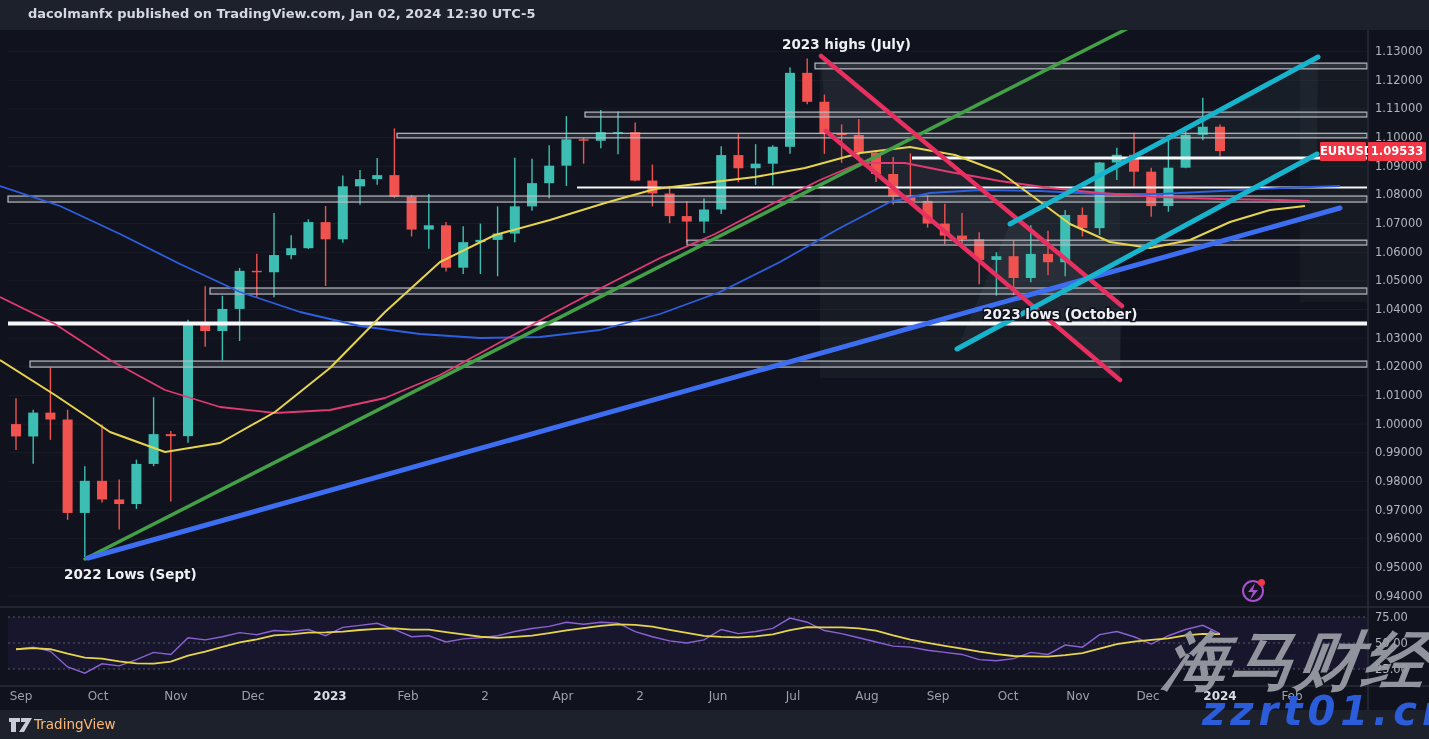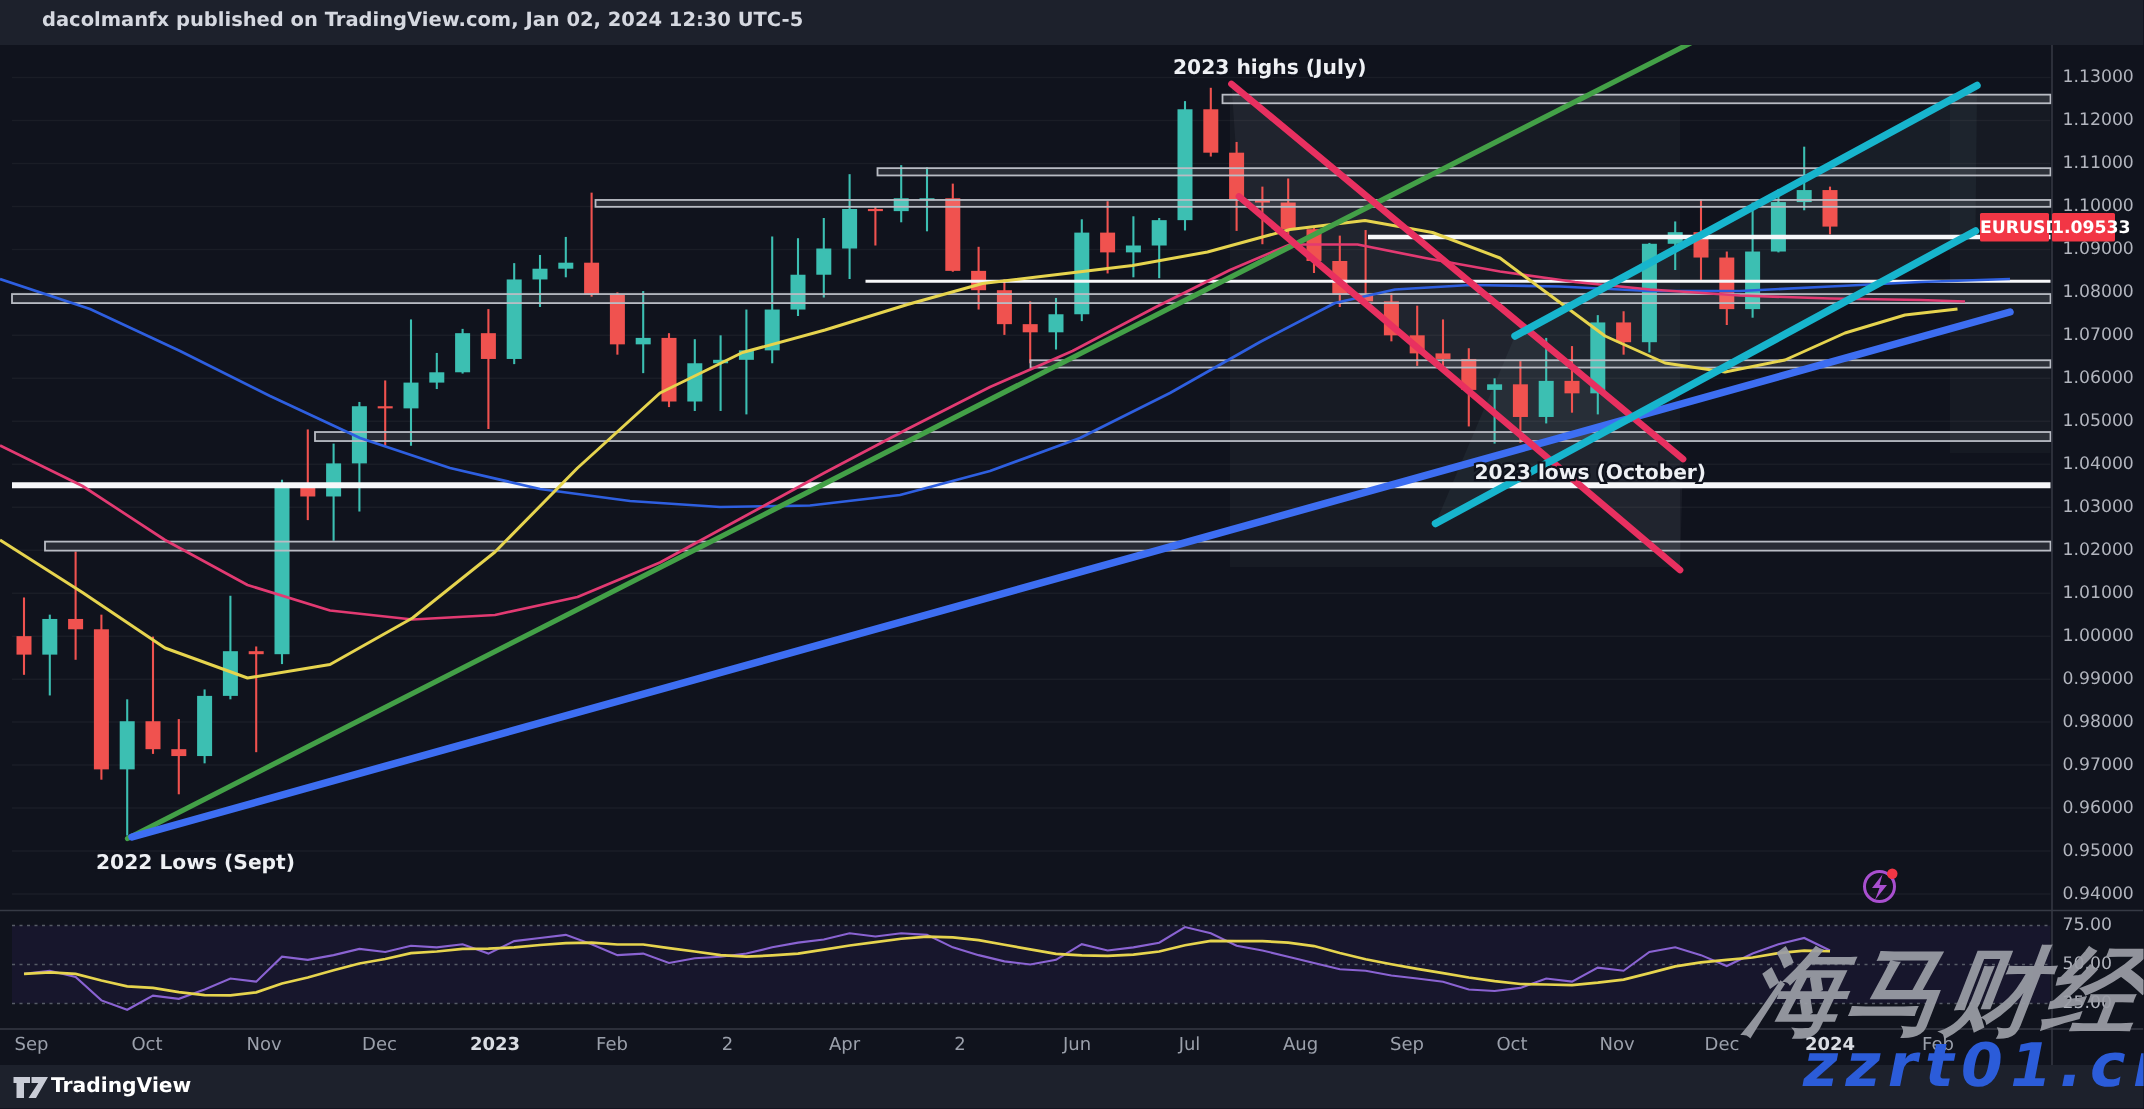--- a/index.html
+++ b/index.html
@@ -4,28 +4,28 @@
 <style>
   html,body{margin:0;padding:0;background:#10131d;width:1429px;height:739px;overflow:hidden;
     font-family:"DejaVu Sans","Liberation Sans",sans-serif;}
   #stage{position:relative;width:1429px;height:739px;background:#10131d;}
   .header-bar{position:absolute;left:0;top:0;width:1429px;height:30px;background:#1d212c;z-index:5;}
   .header-bar span{position:absolute;left:28px;top:6px;font-size:13px;font-weight:600;color:#d5d8e0;}
   #chart-svg{position:absolute;left:0;top:0;z-index:1;}
   .price-chip{position:absolute;top:142px;height:19px;background:#f23645;color:#fff;
     font-size:11.5px;font-weight:700;line-height:19px;text-align:center;z-index:8;border-radius:1px;}
   .chip-symbol{left:1320px;width:46px;}
-  .chip-price{left:1368px;width:42px;}
+  .chip-price{left:1368px;width:58px;}
   .wm-cn{position:absolute;left:1158px;top:618px;width:271px;text-align:right;z-index:40;
     font-size:64px;font-weight:900;font-style:italic;color:#9b9ea6;opacity:.93;
     transform:skewX(-8deg);letter-spacing:2px;white-space:nowrap;}
   .wm-url{position:absolute;left:1162px;top:688px;z-index:41;font-size:40px;font-weight:800;
     font-style:italic;color:#2b5cd9;letter-spacing:5px;white-space:nowrap;margin-left:40px;}
   .footer-bar{position:absolute;left:0;top:710px;width:1429px;height:29px;background:#1d212c;z-index:6;}
-  .footer-bar .brand{position:absolute;left:34px;top:6px;font-size:13.5px;font-weight:700;color:#ffffff;}
+  .footer-bar .brand{position:absolute;left:34px;top:6px;font-size:13.5px;font-weight:400;color:#fdba74;}
 </style>
 </head>
 <body>
 
 <div id="stage">
 
   <div class="header-bar">
     <span>dacolmanfx published on TradingView.com, Jan 02, 2024 12:30 UTC-5</span>
   </div>
 

